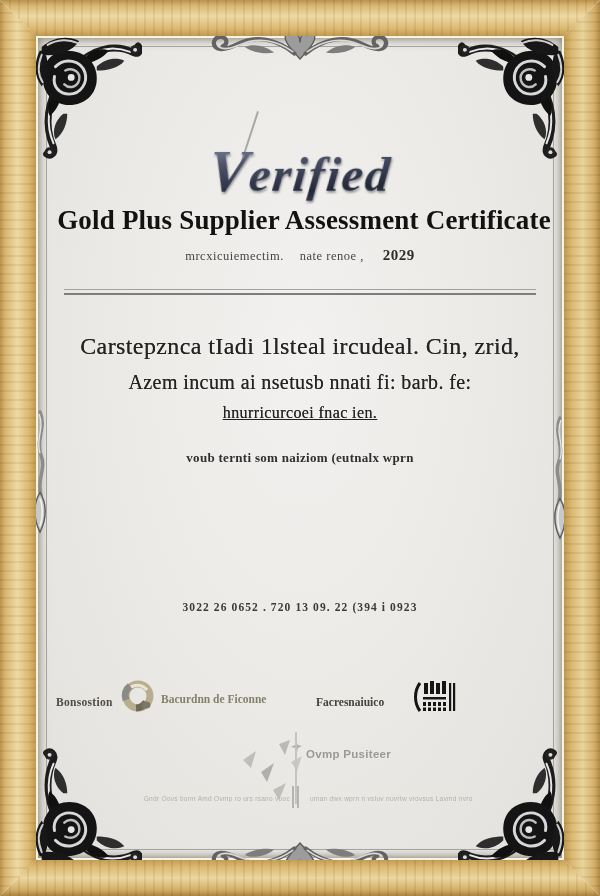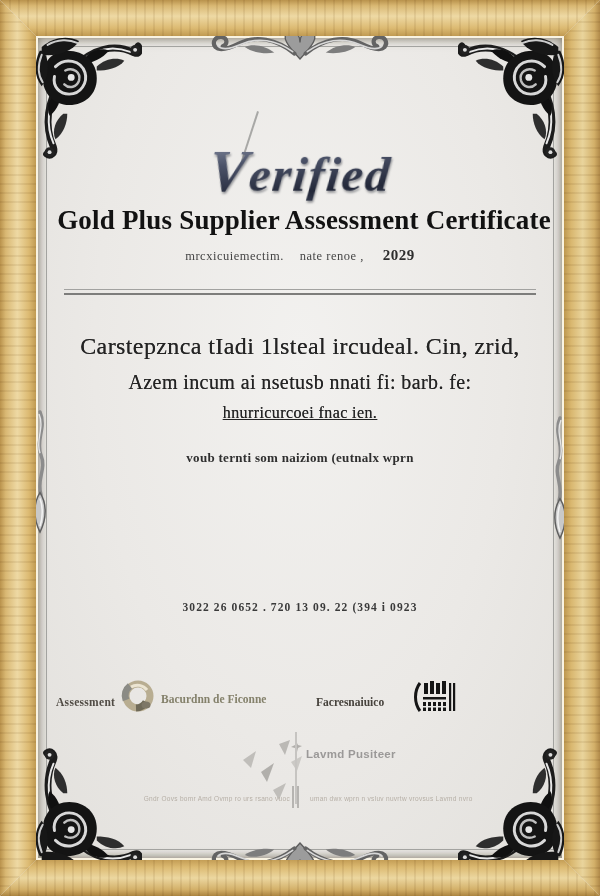--- a/index.html
+++ b/index.html
@@ -250,37 +250,37 @@
     <div class="rule"></div>
 
     <div class="cline body1">Carstepznca tIadi 1lsteal ircudeal. Cin, zrid,</div>
     <div class="cline body2">Azem incum ai nsetusb nnati fi: barb. fe:</div>
     <div class="cline body3">hnurricurcoei fnac ien.</div>
 
     <div class="cline subline">voub ternti som naiziom (eutnalx wprn</div>
 
     <div class="cline serial">3022 26 0652 . 720 13 09. 22 (394 i 0923</div>
 
-    <div class="flabel f-left">Assessment</div>
+    <div class="flabel f-left">Bonsostion</div>
     <svg class="agency-logo">
         <use href="#agency-ring"></use>
       </svg>
     <div class="flabel f-agency">Bacurdnn de Ficonne</div>
     <div class="flabel f-center">Facresnaiuico</div>
     <svg class="stamp">
         <use href="#stamp-sym"></use>
       </svg>
 
     <svg class="wm-logo">
         <use href="#wm-sym"></use>
       </svg>
     <div class="wm-line"></div>
     <div class="wm-line2"></div>
     <div class="wm-line3"></div>
-    <div class="wm-label">Lavmd Pusiteer</div>
+    <div class="wm-label">Ovmp Pusiteer</div>
 
     <div class="fineA seg-l">Gndr Oovs bomr Amd Ovmp ro urs rsano vuoc</div>
     <div class="fineA seg-r">uman dwx wprn n vsluv nuvrtw vrovsus Lavmd nvro</div>
   </div>
 
   <div class="frame frame-top"></div>
   <div class="frame frame-bottom"></div>
   <div class="frame frame-left"></div>
   <div class="frame frame-right"></div>
 </div>

